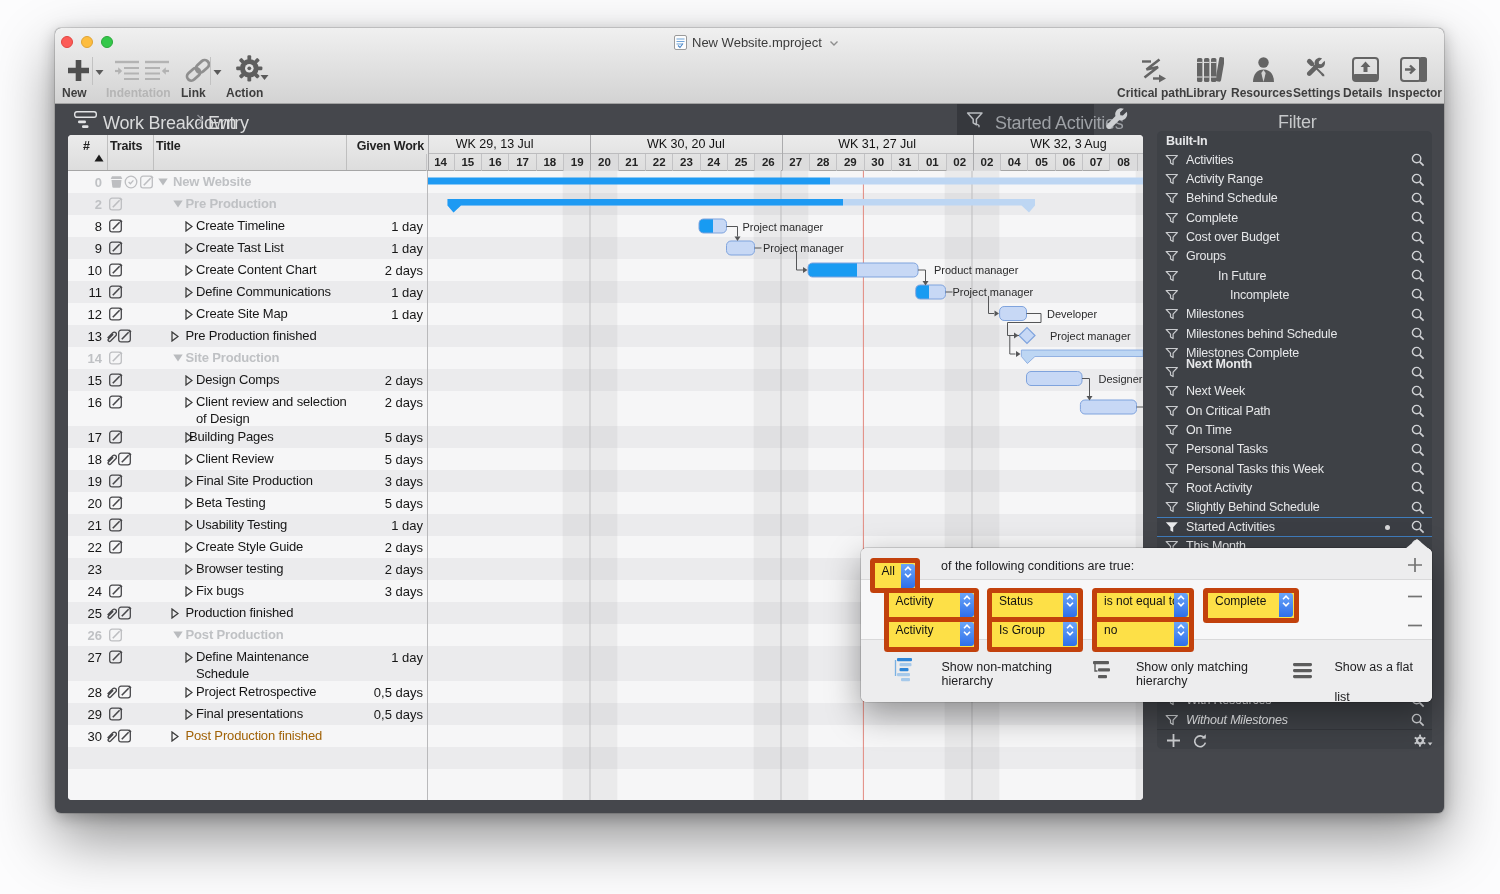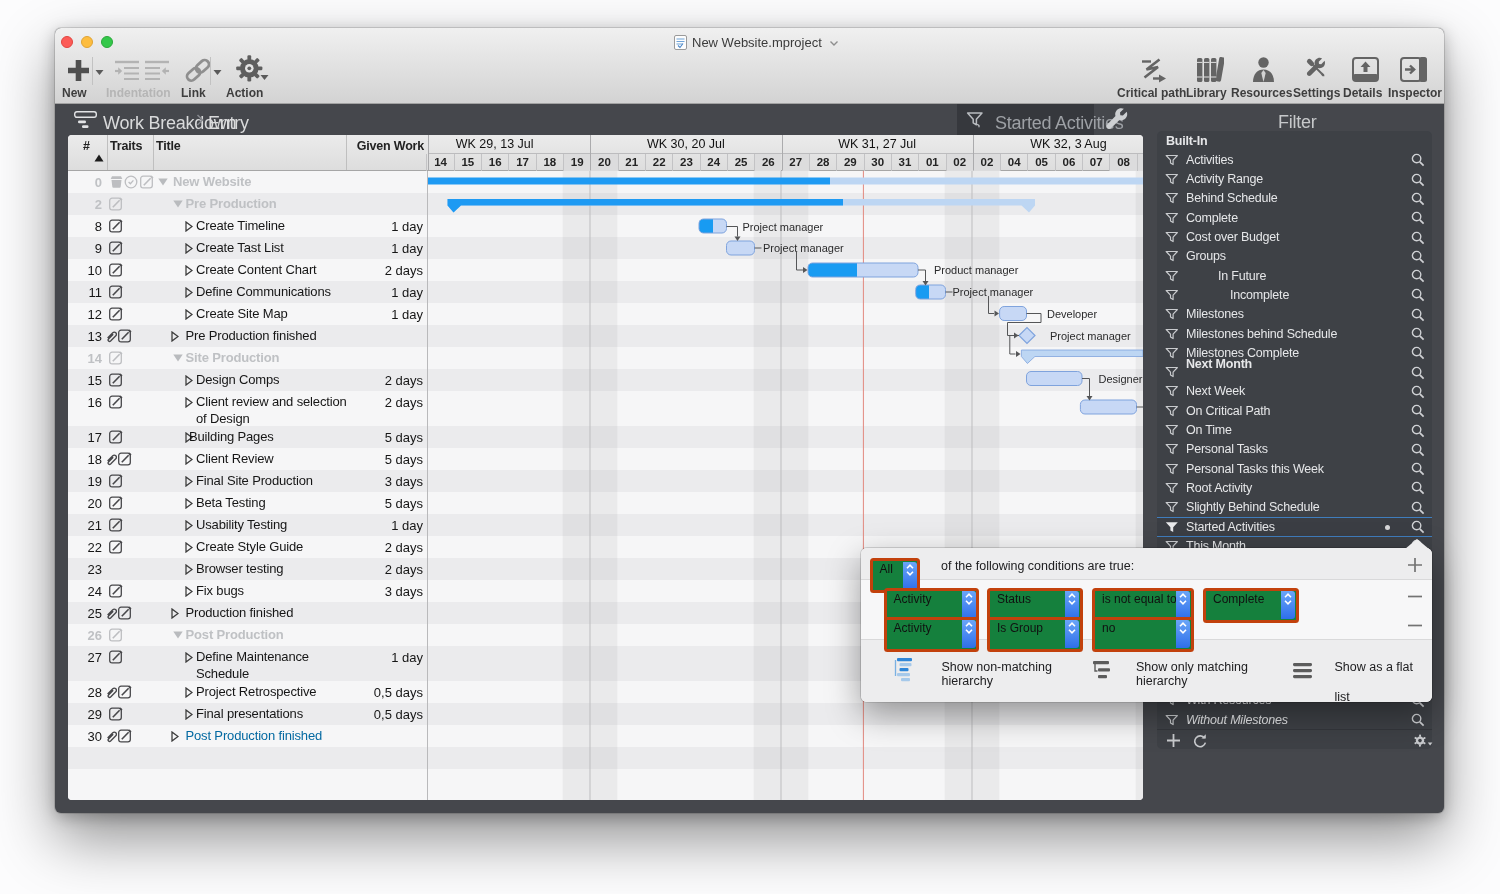--- a/index.html
+++ b/index.html
@@ -18,21 +18,21 @@
 .phead{position:absolute;left:0;top:0;width:1075px;height:36px;background:linear-gradient(#ebebeb,#dddddd);border-bottom:1px solid #a6a6a6;}
 .phl{position:absolute;top:5px;font-size:12.5px;font-weight:bold;letter-spacing:-0.2px;color:#222;}
 .sep{position:absolute;background:#bfbfbf;width:1px;}
 .rowtxt{position:absolute;font-size:13px;letter-spacing:-0.15px;color:#161616;white-space:nowrap;}
 .num{position:absolute;font-size:13px;color:#1a1a1a;text-align:right;width:36px;}
 .gw{position:absolute;font-size:13px;color:#161616;text-align:right;width:78px;right:720px;}
 .side{position:absolute;left:1157px;top:131px;width:275px;height:618px;background:#3e4146;border-radius:5px;}
 .fitem{position:absolute;font-size:12.5px;letter-spacing:-0.2px;color:#e6e7e9;white-space:nowrap;}
 .pop{position:absolute;left:861px;top:548px;width:571px;height:154px;background:#f7f7f8;border-radius:6px;
  box-shadow:0 12px 34px rgba(0,0,0,.38),0 0 0 1px rgba(0,0,0,.14);}
-.sel{position:absolute;height:35px;background:#15803d;border:3px solid #c2410c;border-radius:3.5px;font-size:12px;color:#111;}
+.sel{position:absolute;height:35px;background:#fde047;border:5px solid #c2410c;border-radius:3.5px;font-size:12px;color:#111;}
 .sel .lab{position:absolute;left:7px;top:1px;white-space:nowrap;}
 .step{position:absolute;right:0.5px;top:0.5px;bottom:0.5px;width:14px;border-radius:0 3px 3px 0;
  background:linear-gradient(#6aa5f8,#2e6fea);}
 .ptxt{position:absolute;font-size:12.5px;color:#202022;white-space:nowrap;}
 </style></head><body>
 <div class="win"></div>
 <div class="titlebar"></div>
 <div class="tl" style="left:61px;background:#fc5b57;border:0.5px solid #e2443f;"></div>
 <div class="tl" style="left:81px;background:#fdbd3f;border:0.5px solid #e0a434;"></div>
 <div class="tl" style="left:101px;background:#34c84a;border:0.5px solid #2aa83b;"></div>
@@ -764,21 +764,21 @@
         <rect x="0.7" y="1.2" width="11.6" height="11.6" rx="2.4" fill="none" stroke="#47474a" stroke-width="1.3"></rect>
         <path d="M3.8 10.2 L10.6 3.3" stroke="#47474a" stroke-width="1.6"></path>
         <path d="M10.2 1.7 l1.3 -1.3 2 2 -1.3 1.3 z" fill="#47474a"></path>
       </svg>
     </div>
 <div class="abs" style="left:103.0px;top:595.5px;">
       <svg width="8" height="11">
         <path d="M1 1 l6 4.5 -6 4.5z" fill="none" stroke="#3a3a3a" stroke-width="1.25"></path>
       </svg>
     </div>
-<div class="rowtxt" style="left:117.5px;top:593px;color:#0369a1;font-weight:normal;">Post Production finished</div>
+<div class="rowtxt" style="left:117.5px;top:593px;color:#a16207;font-weight:normal;">Post Production finished</div>
 </div>
 <div class="navtxt" style="left:1278px;top:112px;color:#c6c8ca;">Filter</div>
 <div class="side">
 <div class="fitem" style="left:9px;top:3px;font-weight:bold;">Built-In</div>
 <div class="abs" style="left:0;top:386.3px;width:275px;height:19.4px;background:#3b3e44;border-top:1px solid #3f7dbd;border-bottom:1px solid #3f7dbd;"></div>
 <div class="abs" style="left:8px;top:22.8px;">
       <svg width="14" height="13">
         <path d="M1.2 1.5 h11.2 l-4.3 4.7 v4.4 l-2.6 -1.5 v-2.9 z" fill="none" stroke="#c9cbce" stroke-width="1.2" stroke-linejoin="round"></path>
       </svg>
     </div>

